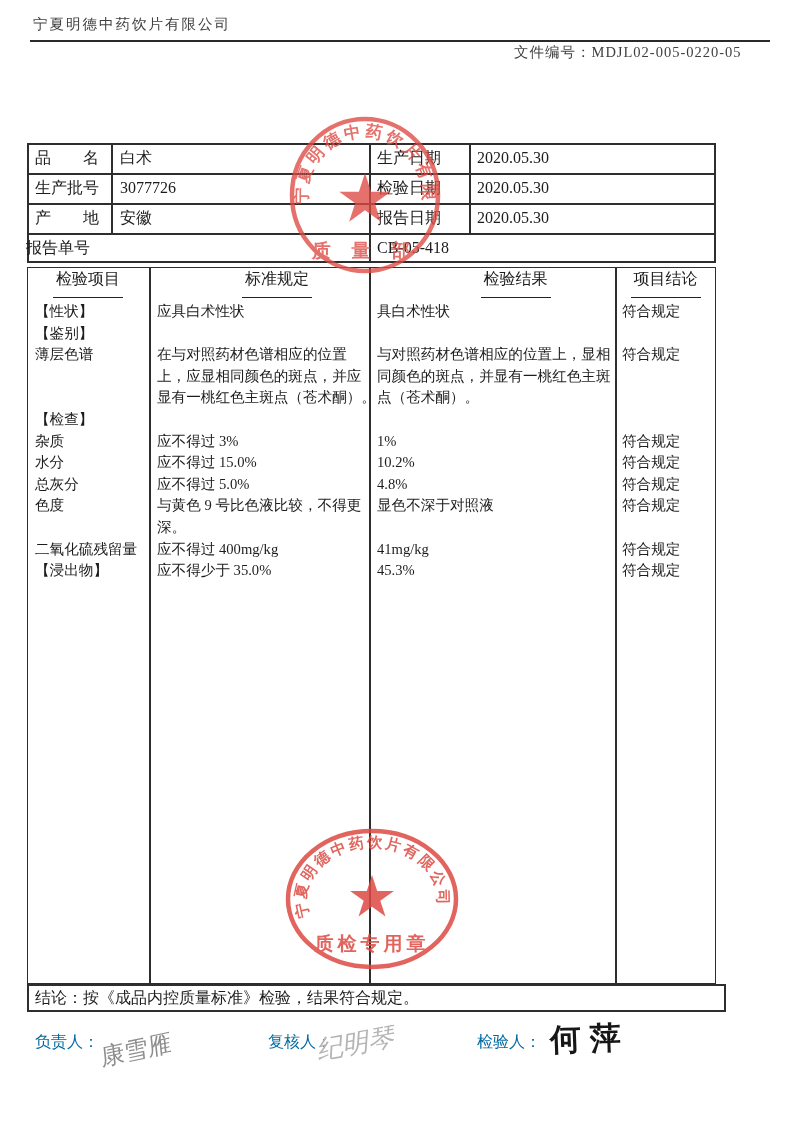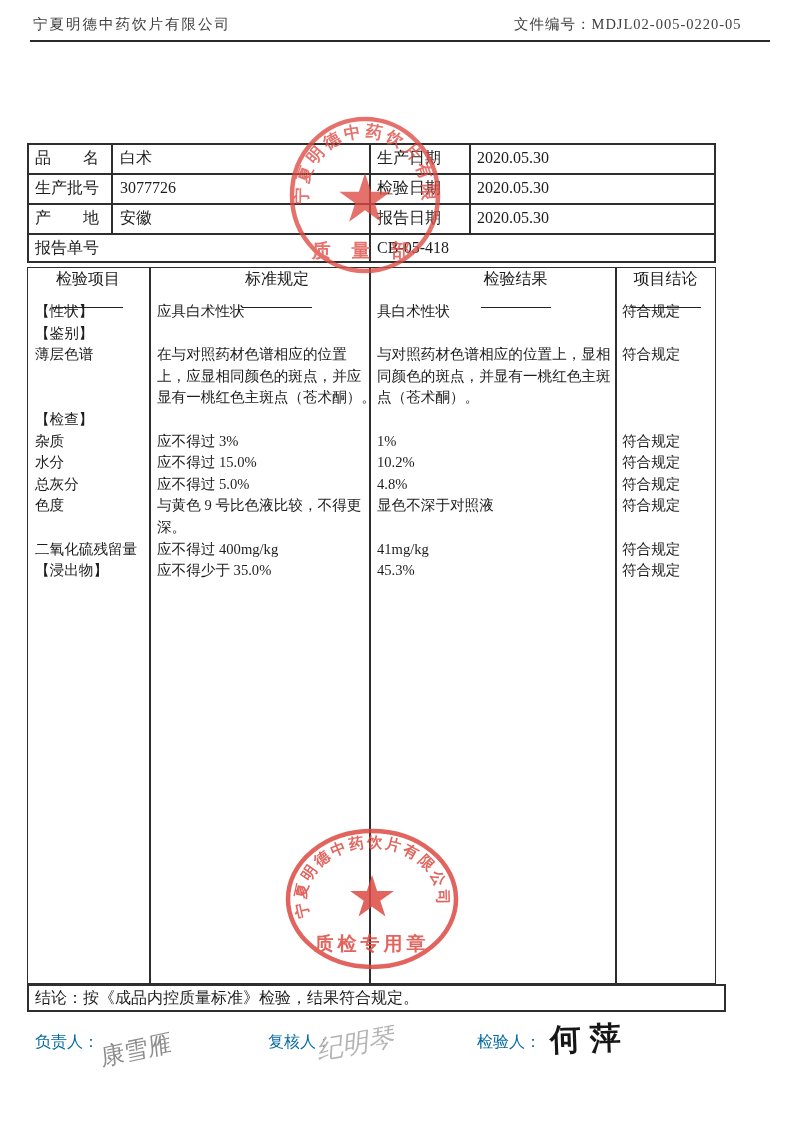--- a/index.html
+++ b/index.html
@@ -5,34 +5,34 @@
   html,body{margin:0;padding:0;background:#fff;}
   #page{
     position:relative;width:800px;height:1131px;background:#ffffff;overflow:hidden;
     font-family:"Liberation Serif","DejaVu Serif",serif;color:#1c1c1c;
   }
   .abs{position:absolute;}
   
   .page-hdr{top:16px;height:19px;overflow:hidden;font-size:14.5px;color:#3f3f3f;letter-spacing:2px;white-space:nowrap;}
   .page-hdr .clip{display:inline-block;margin-top:-7px;}
   #hdr-left{left:33px;}
-  #hdr-right{left:514px;letter-spacing:1px;}
+  #hdr-right{left:514px;letter-spacing:1px;margin-top:28px;}
   #hdr-rule{left:30px;top:40px;width:740px;height:2px;background:#2a2a2a;}
   #title{left:0;top:82px;width:800px;text-align:center;font-size:34px;font-weight:bold;letter-spacing:5px;}
   
   .tline{background:#2e2e2e;}
   #info-box{left:27px;top:143px;width:689px;height:120px;border:2px solid #2e2e2e;box-sizing:border-box;}
   .info-h{left:27px;width:689px;height:1.5px;}
   .info-v{width:1.5px;}
   .cell{font-size:16px;line-height:30px;white-space:nowrap;}
   
   #insp-box{left:27px;top:267px;width:689px;height:717px;border:1.5px solid #2e2e2e;box-sizing:border-box;}
   .insp-v{width:1.5px;top:267px;height:717px;}
   .insp-head{top:269px;font-size:16px;text-align:center;}
-  .insp-head span{display:inline-block;border-bottom:1.5px solid #222;padding:0 3px 17px 3px;}
+  .insp-head span{display:inline-block;border-bottom:1.5px solid #222;padding:0 3px 7px 3px;}
   .col{top:301px;font-size:14.6px;line-height:21.6px;white-space:pre;}
   #conclusion-row{left:27px;top:984px;width:699px;height:28px;border:2px solid #2e2e2e;box-sizing:border-box;}
   #conclusion-text{left:35px;top:988px;font-size:16px;white-space:nowrap;}
   
   .sig-label{font-size:16px;color:#0369a1;}
   .sig-name{white-space:nowrap;}
   #sig-name-1{left:100px;top:1034px;font-size:24px;color:#8d8d8d;transform:rotate(-12deg) skewX(-6deg);}
   #sig-name-2{left:318px;top:1026px;font-size:26px;color:#b4b4b4;transform:rotate(-10deg) skewX(-14deg);}
   #sig-name-3{left:550px;top:1018px;font-size:31px;font-weight:bold;color:#161616;letter-spacing:9px;transform:rotate(-2deg);}
   
@@ -71,21 +71,21 @@
   <div class="abs cell" style="left:35px;top:173px;">生产批号</div>
   <div class="abs cell" style="left:120px;top:173px;">3077726</div>
   <div class="abs cell" style="left:377px;top:173px;">检验日期</div>
   <div class="abs cell" style="left:477px;top:173px;">2020.05.30</div>
 
   <div class="abs cell" style="left:35px;top:203px;">产　　地</div>
   <div class="abs cell" style="left:120px;top:203px;">安徽</div>
   <div class="abs cell" style="left:377px;top:203px;">报告日期</div>
   <div class="abs cell" style="left:477px;top:203px;">2020.05.30</div>
 
-  <div class="abs cell" style="left:35px;top:233px;">报告单号</div>
+  <div class="abs cell" style="left:26px;top:233px;">报告单号</div>
   <div class="abs cell" style="left:377px;top:233px;">CB-05-418</div>
 
   <div class="abs" id="insp-box"></div>
   <div class="abs tline insp-v" style="left:149px;"></div>
   <div class="abs tline insp-v" style="left:369px;"></div>
   <div class="abs tline insp-v" style="left:615px;"></div>
 
   <div class="abs insp-head" style="left:27px;width:122px;"><span>检验项目</span></div>
   <div class="abs insp-head" style="left:149px;width:256px;"><span>标准规定</span></div>
   <div class="abs insp-head" style="left:371px;width:289px;"><span>检验结果</span></div>

